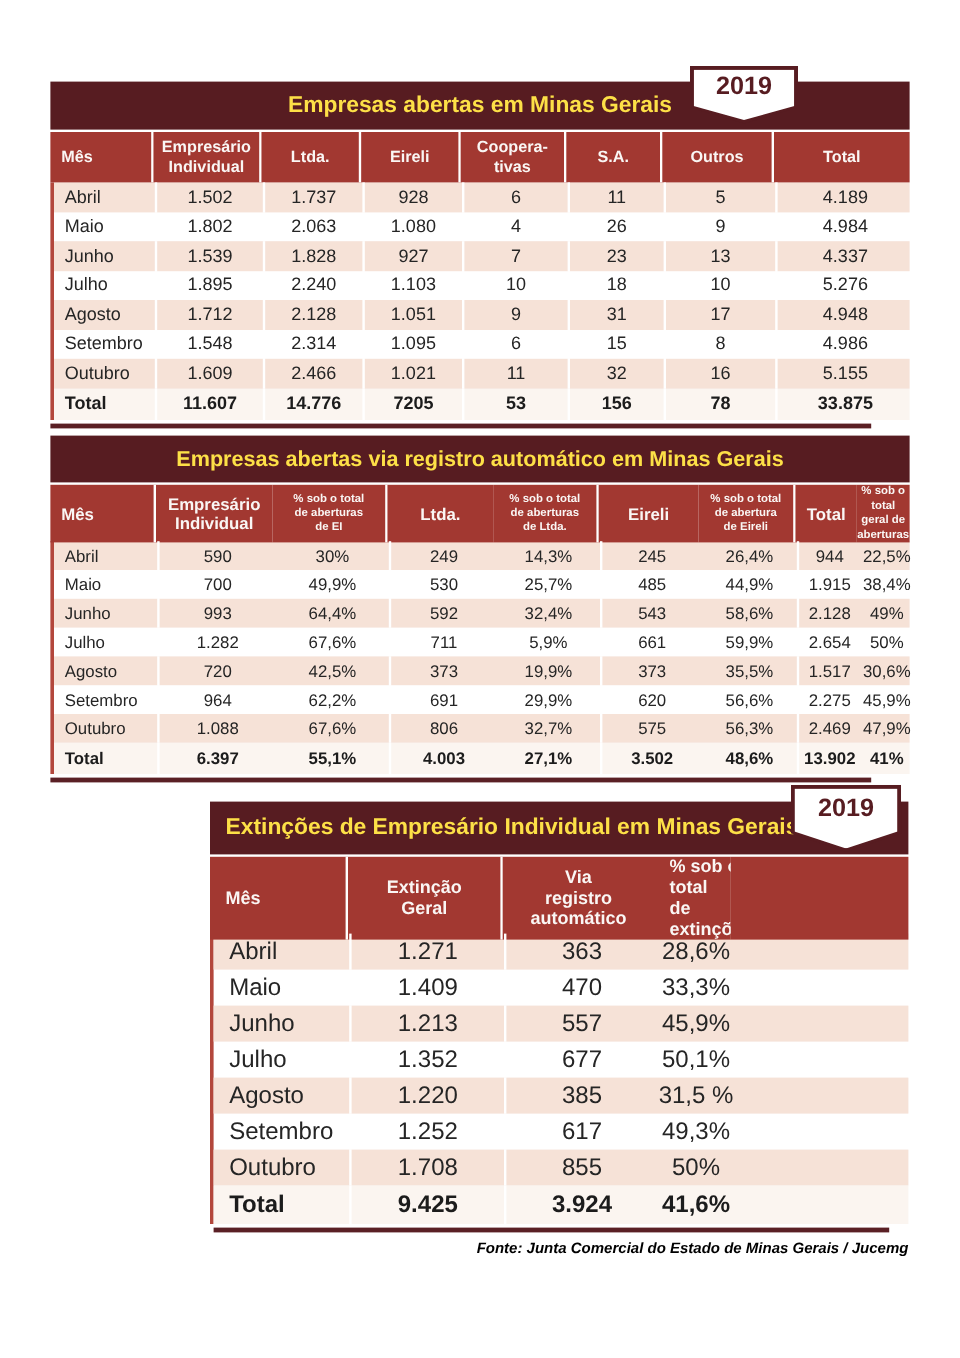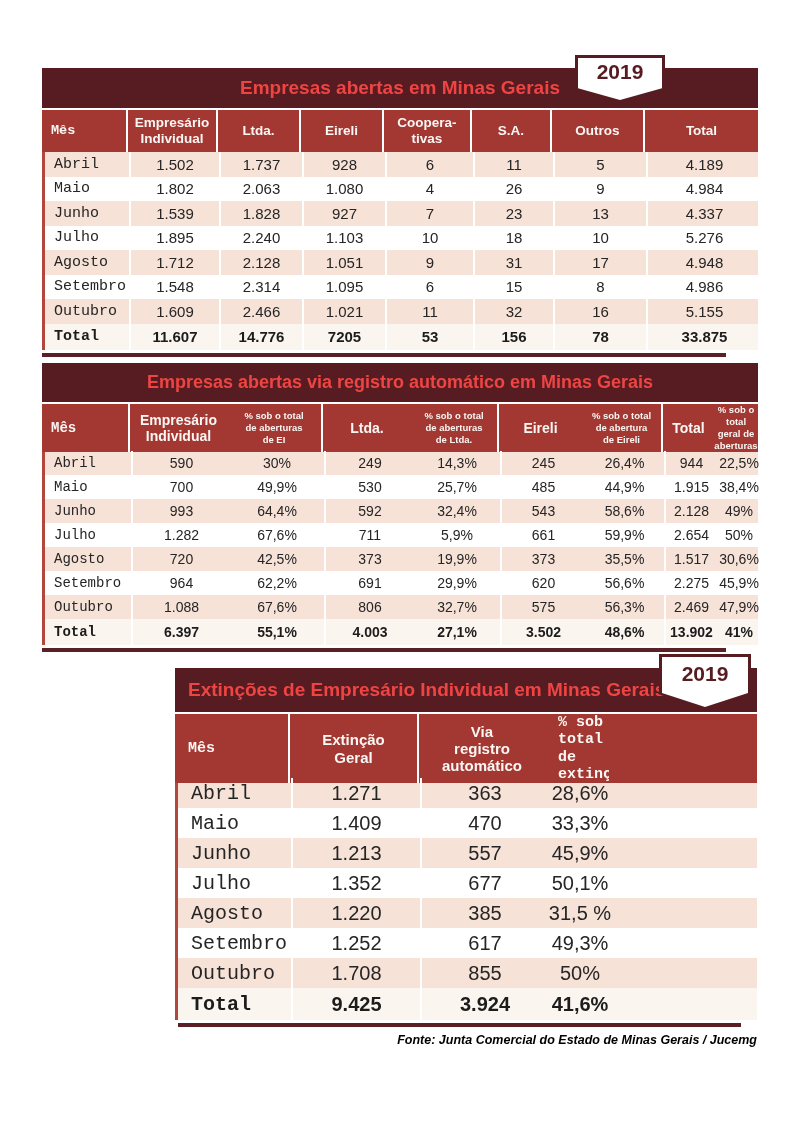--- a/index.html
+++ b/index.html
@@ -6,21 +6,21 @@
   body{
     width:800px;height:1132px;background:#ffffff;position:relative;overflow:hidden;
     font-family:"Liberation Sans", sans-serif;color:#252525;
   }
   .tbl{position:absolute;}
   .t1{left:42px;top:68px;width:716px;}
   .t2{left:42px;top:363px;width:716px;}
   .t3{left:175px;top:668px;width:582px;}
 
   .titlebar{
-    background:#571C21;color:#ef4444;font-weight:bold;
+    background:#571C21;color:#fde047;font-weight:bold;
     display:flex;align-items:center;justify-content:center;position:relative;
   }
   .t1 .titlebar{height:40px;font-size:19px;}
   .t2 .titlebar{height:39px;font-size:18px;}
   .t3 .titlebar{height:44px;font-size:19px;justify-content:flex-start;padding-left:13px;box-sizing:border-box;}
 
   .thead{display:grid;margin-top:2px;}
   .t1 .thead{height:42px;}
   .t2 .thead{height:47px;}
   .t3 .thead{height:64px;}
@@ -39,21 +39,21 @@
   .t2 .row{height:24px;font-size:14px;}
   .t3 .row{height:30px;font-size:20px;}
   .tbody .row:nth-child(odd){background:#F6E2D7;}
   .row.total{background:#FBF5F0;font-weight:bold;color:#1C1C1C;}
   .t1 .row.total{height:26px;}
   .t2 .row.total{height:26px;}
   .t3 .row.total{height:32px;font-size:20px;}
 
   .cell{display:flex;align-items:center;justify-content:center;box-sizing:border-box;}
   .cell.sep{border-right:2px solid #ffffff;}
-  .cell.al-left{justify-content:flex-start;text-align:left;padding-left:9px;font-family:Liberation Mono, monospace;}
+  .cell.al-left{justify-content:flex-start;text-align:left;padding-left:9px;}
   .t3 .cell.al-left{padding-left:13px;}
   .t3 .hcell.al-left{text-align:left;}
 
   .bline{height:4px;background:#5A2025;margin-top:3px;}
   .t1 .bline{width:684px;}
   .t2 .bline{width:684px;}
   .t3 .bline{width:563px;margin-left:3px;}
 
   .badge{position:absolute;z-index:5;}
   .t1 .badge{left:533px;top:-13px;width:90px;height:48px;}

